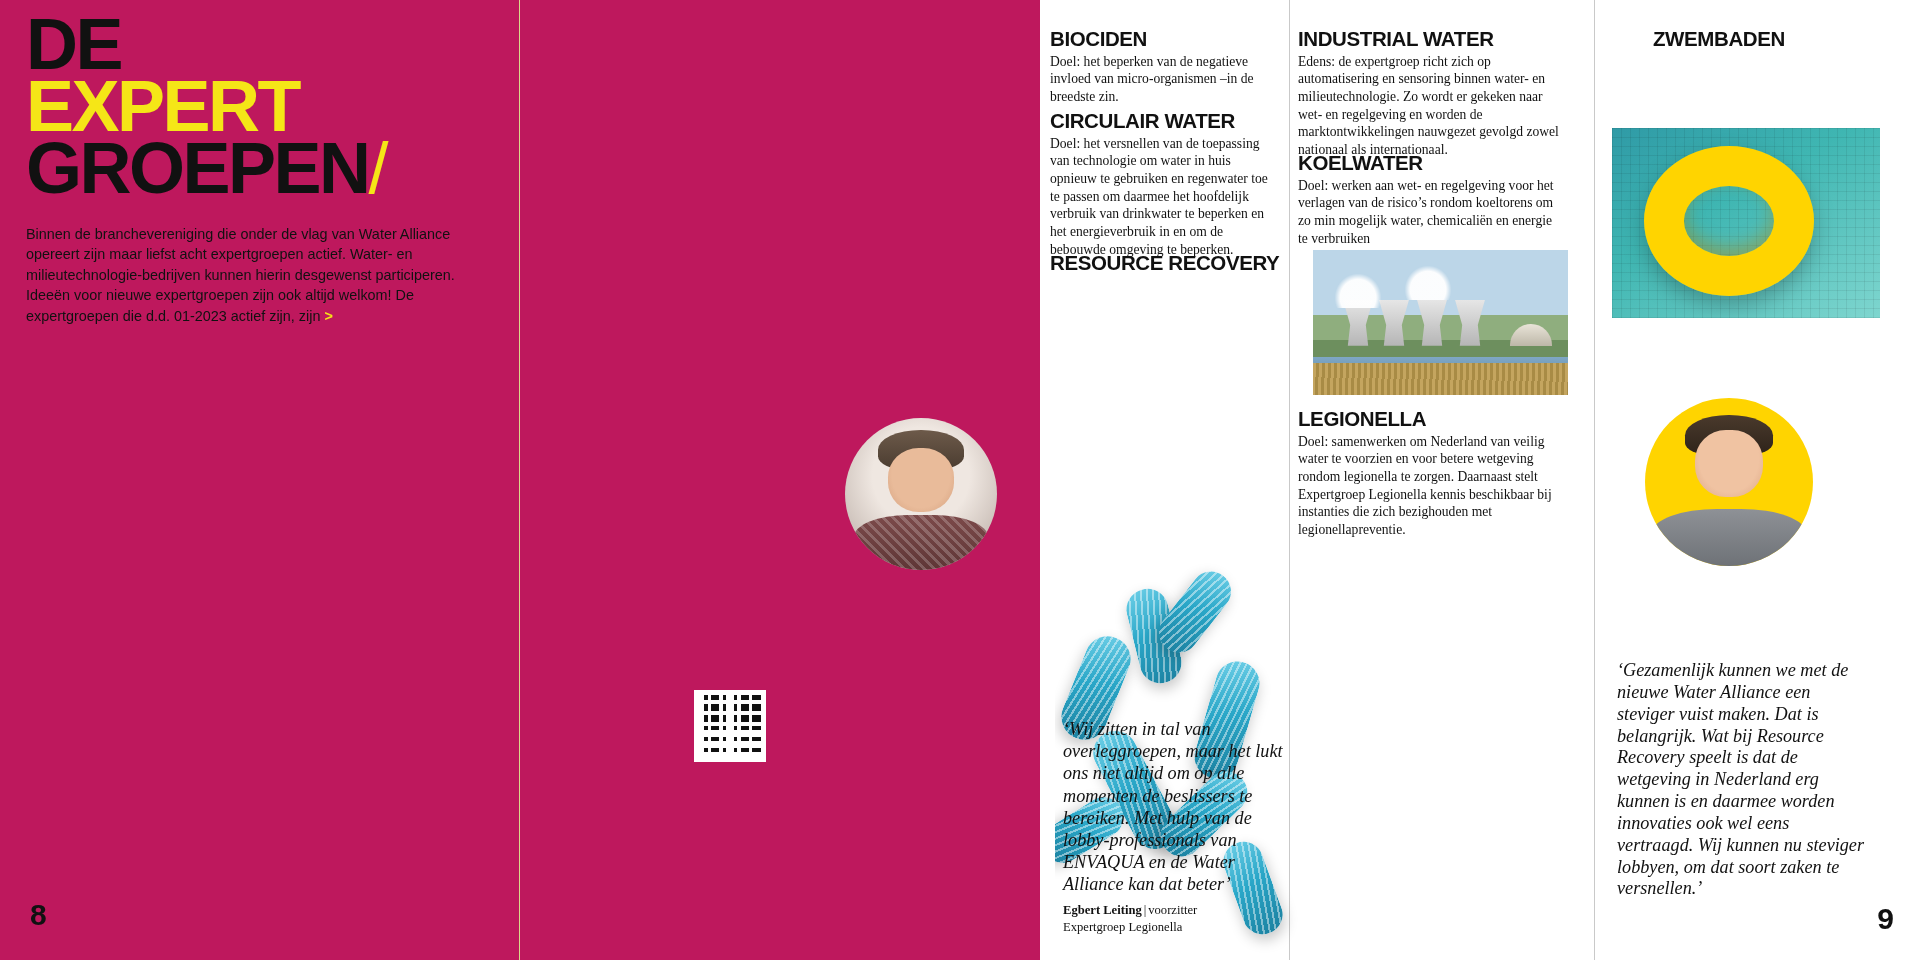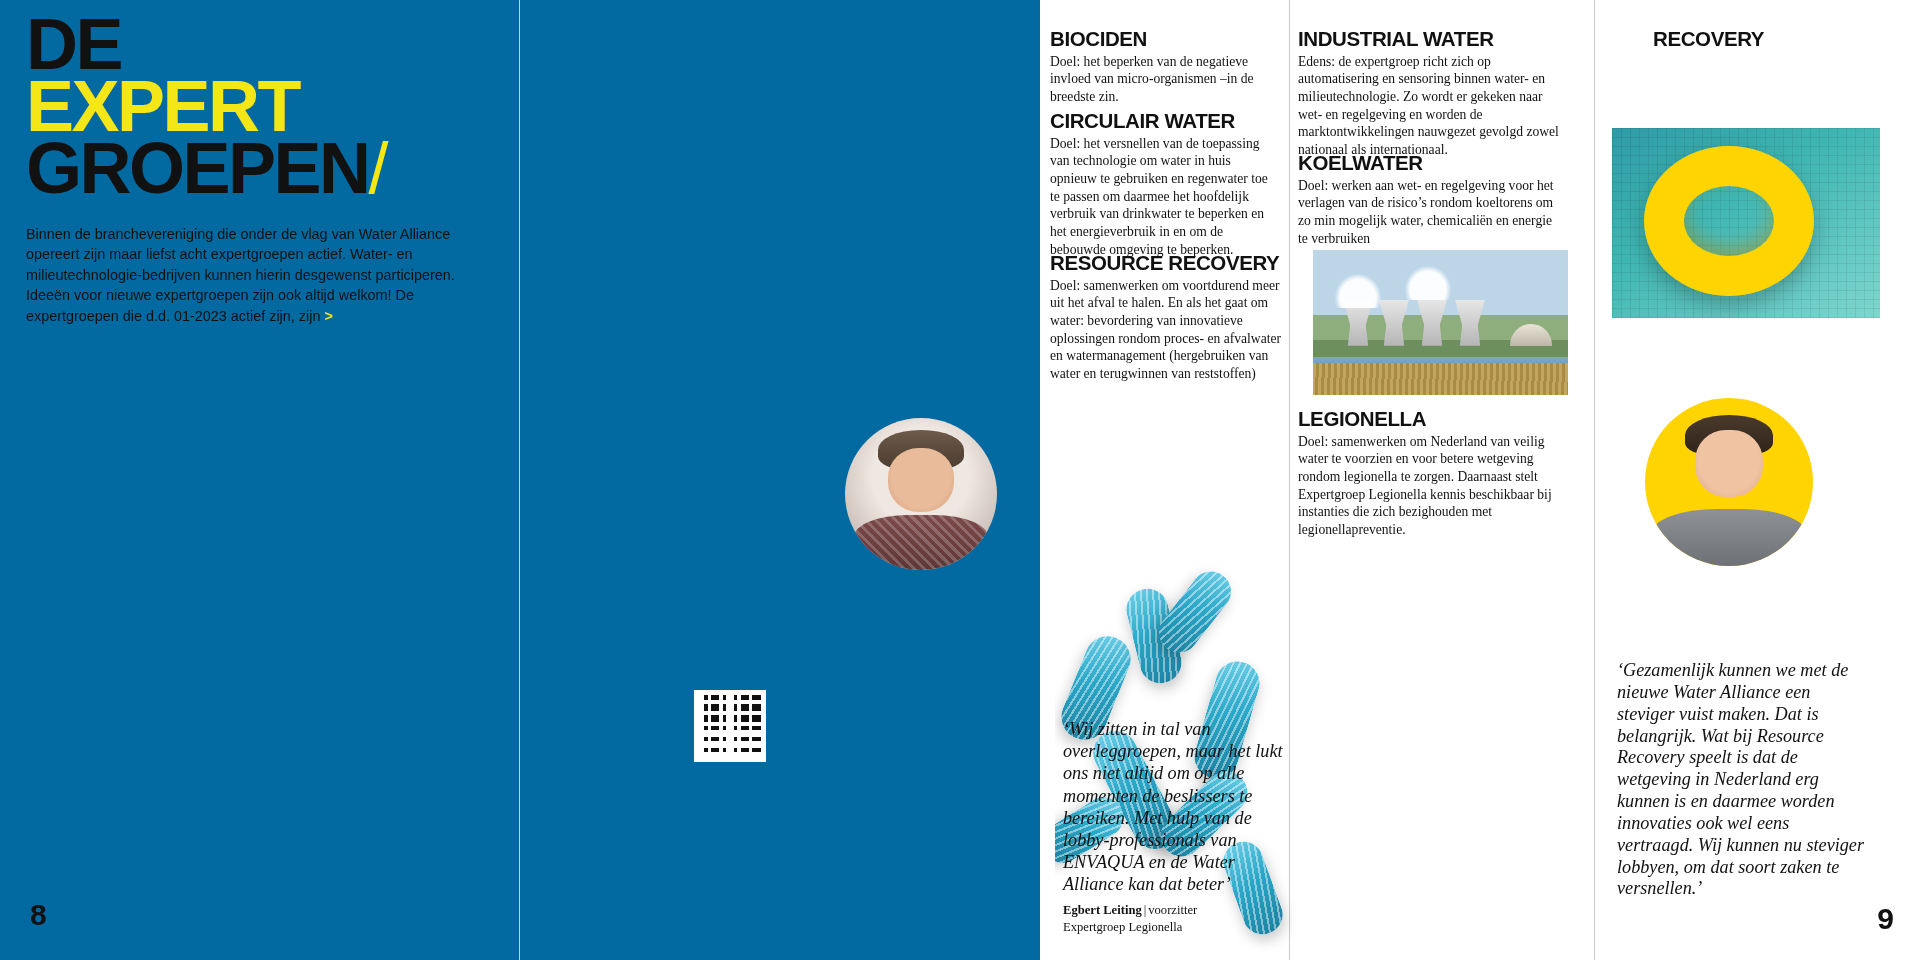--- a/index.html
+++ b/index.html
@@ -14,21 +14,21 @@
     width: 1920px;
     height: 960px;
     display: flex;
   }
 
   
   .page-left {
     position: relative;
     width: 1040px;
     height: 960px;
-    background: #0369a1;
+    background: #be185d;
     flex: 0 0 1040px;
   }
   .col-hero {
     position: absolute;
     left: 0; top: 0;
     width: 520px; height: 960px;
   }
   .col-quote {
     position: absolute;
     left: 520px; top: 0;
@@ -409,42 +409,41 @@
       <div class="sec" style="left:10px; top:28px; width:228px;">
         <h2>BIOCIDEN</h2>
         <p>Doel: het beperken van de negatieve invloed van micro-organismen –in de breedste zin.</p>
       </div>
       <div class="sec" style="left:10px; top:110px; width:228px;">
         <h2>CIRCULAIR WATER</h2>
         <p>Doel: het versnellen van de toepassing van technologie om water in huis opnieuw te gebruiken en regenwater toe te passen om daarmee het hoofdelijk verbruik van drinkwater te beperken en het energieverbruik in en om de bebouwde omgeving te beperken.</p>
       </div>
       <div class="sec" style="left:10px; top:252px; width:234px;">
         <h2>RESOURCE RECOVERY</h2>
-        <p>Doel: samenwerken om voortdurend meer uit het afval te halen. En als het gaat om water: bevordering van innovatieve oplossingen rondom proces- en afvalwater en watermanagement (hergebruiken van water en terugwinnen van reststoffen)</p>
       </div>
     </div>
 
     <div class="rcol rcol-2">
       <div class="sec" style="left:8px; top:28px; width:262px;">
         <h2>INDUSTRIAL WATER</h2>
         <p>Edens: de expertgroep richt zich op automatisering en sensoring binnen water- en milieutechnologie. Zo wordt er gekeken naar wet- en regelgeving en worden de marktontwikkelingen nauwgezet gevolgd zowel nationaal als internationaal.</p>
       </div>
       <div class="sec" style="left:8px; top:408px; width:262px;">
         <h2>LEGIONELLA</h2>
         <p>Doel: samenwerken om Nederland van veilig water te voorzien en voor betere wetgeving rondom legionella te zorgen. Daarnaast stelt Expertgroep Legionella kennis beschikbaar bij instanties die zich bezighouden met legionellapreventie.</p>
       </div>
       <div class="sec" style="left:8px; top:152px; width:256px;">
         <h2>KOELWATER</h2>
         <p>Doel: werken aan wet- en regelgeving voor het verlagen van de risico’s rondom koeltorens om zo min mogelijk water, chemicaliën en energie te verbruiken</p>
       </div>
     </div>
 
     <div class="rcol rcol-3">
       <div class="sec" style="left:58px; top:28px; width:262px;">
-        <h2>RECOVERY</h2>
+        <h2>ZWEMBADEN</h2>
       </div>
     </div>
 
     <div class="pagenum-right">9</div>
   </div>
 
   <div class="img-cooling">
     <div class="water"></div>
     <div class="grass"></div>
     <div class="tower" style="left:30px"></div>

